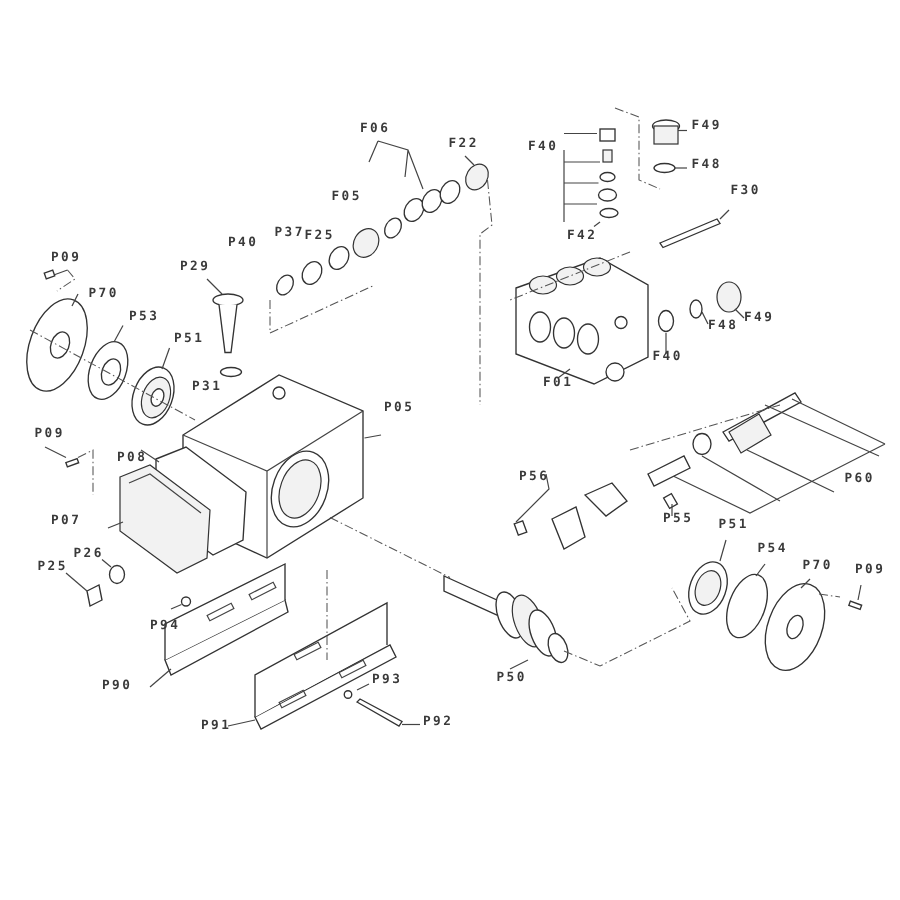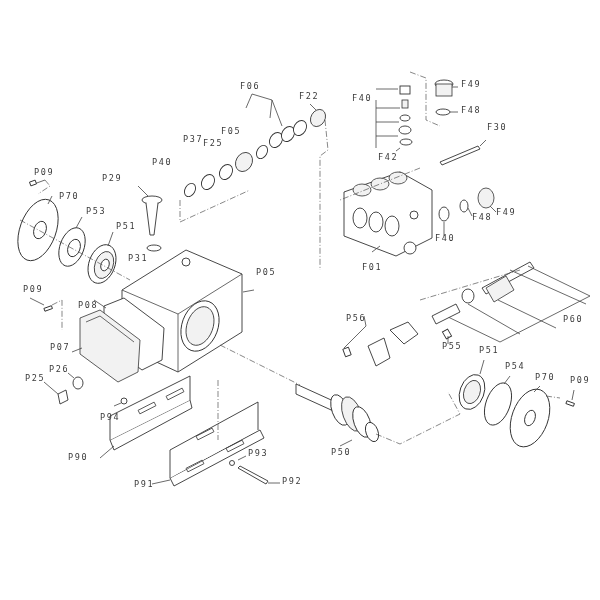--- a/index.html
+++ b/index.html
@@ -1,17 +1,17 @@
 <!DOCTYPE html>
 <html><head>
 <meta charset="utf-8">
 <style>
   html, body { margin:0; padding:0; background:#ffffff; }
   body { width:600px; height:600px; position:relative; overflow:hidden; font-family:"DejaVu Sans", sans-serif; }
-  #diagram { position:absolute; left:0; top:0; width:532px; height:600px; }
+  #diagram { position:absolute; left:0; top:0; width:532px; height:600px;font-weight:bold; }
   .lbl { position:absolute; font-family:"DejaVu Sans Mono", monospace; font-size:8.5px; letter-spacing:1.6px; color:#3a3a3a; white-space:nowrap; line-height:10px; }
   svg { position:absolute; left:0; top:0; }
   .ln { stroke:#444; stroke-width:0.8; fill:none; }
   .dash { stroke:#555; stroke-width:0.7; fill:none; stroke-dasharray:6 2 1 2; }
   .part { stroke:#333; stroke-width:0.9; fill:#fff; }
   .part2 { stroke:#333; stroke-width:0.8; fill:#f2f2f2; }
 </style>
 </head>
 <body>
 
@@ -202,49 +202,49 @@
   </g>
   <line class="ln" x1="540" y1="386" x2="534" y2="392"></line>
   <rect class="part" x="566" y="402" width="8" height="3" transform="rotate(20 570 404)"></rect>
   <line class="ln" x1="574" y1="390" x2="572" y2="400"></line>
   <path class="dash" d="M546 396 L560 398"></path>
 </svg>
 
 <span class="lbl" style="left:240px;top:81px">F06</span>
 <span class="lbl" style="left:299px;top:91px">F22</span>
 <span class="lbl" style="left:221px;top:126px">F05</span>
-<span class="lbl" style="left:203px;top:138px">F25</span>
-<span class="lbl" style="left:183px;top:134px">P37</span>
+<span class="lbl" style="left:203px;top:152px">F25</span>
+<span class="lbl" style="left:183px;top:150px">P37</span>
 <span class="lbl" style="left:152px;top:157px">P40</span>
-<span class="lbl" style="left:102px;top:173px">P29</span>
+<span class="lbl" style="left:120px;top:173px">P29</span>
 <span class="lbl" style="left:34px;top:167px">P09</span>
 <span class="lbl" style="left:59px;top:191px">P70</span>
 <span class="lbl" style="left:86px;top:206px">P53</span>
 <span class="lbl" style="left:116px;top:221px">P51</span>
 <span class="lbl" style="left:128px;top:253px">P31</span>
 <span class="lbl" style="left:256px;top:267px">P05</span>
 <span class="lbl" style="left:23px;top:284px">P09</span>
 <span class="lbl" style="left:78px;top:300px">P08</span>
-<span class="lbl" style="left:50px;top:342px">P07</span>
+<span class="lbl" style="left:34px;top:342px">P07</span>
 <span class="lbl" style="left:49px;top:364px">P26</span>
 <span class="lbl" style="left:25px;top:373px">P25</span>
 <span class="lbl" style="left:100px;top:412px">P94</span>
 <span class="lbl" style="left:68px;top:452px">P90</span>
 <span class="lbl" style="left:134px;top:479px">P91</span>
 <span class="lbl" style="left:248px;top:448px">P93</span>
 <span class="lbl" style="left:282px;top:476px">P92</span>
 <span class="lbl" style="left:461px;top:79px">F49</span>
 <span class="lbl" style="left:461px;top:105px">F48</span>
 <span class="lbl" style="left:352px;top:93px">F40</span>
 <span class="lbl" style="left:378px;top:152px">F42</span>
 <span class="lbl" style="left:487px;top:122px">F30</span>
 <span class="lbl" style="left:496px;top:207px">F49</span>
 <span class="lbl" style="left:472px;top:212px">F48</span>
 <span class="lbl" style="left:435px;top:233px">F40</span>
-<span class="lbl" style="left:362px;top:262px">F01</span>
+<span class="lbl" style="left:362px;top:250px">F01</span>
 <span class="lbl" style="left:346px;top:313px">P56</span>
 <span class="lbl" style="left:442px;top:341px">P55</span>
 <span class="lbl" style="left:563px;top:314px">P60</span>
 <span class="lbl" style="left:479px;top:345px">P51</span>
 <span class="lbl" style="left:505px;top:361px">P54</span>
 <span class="lbl" style="left:535px;top:372px">P70</span>
 <span class="lbl" style="left:570px;top:375px">P09</span>
 <span class="lbl" style="left:331px;top:447px">P50</span>
 
 </div>

